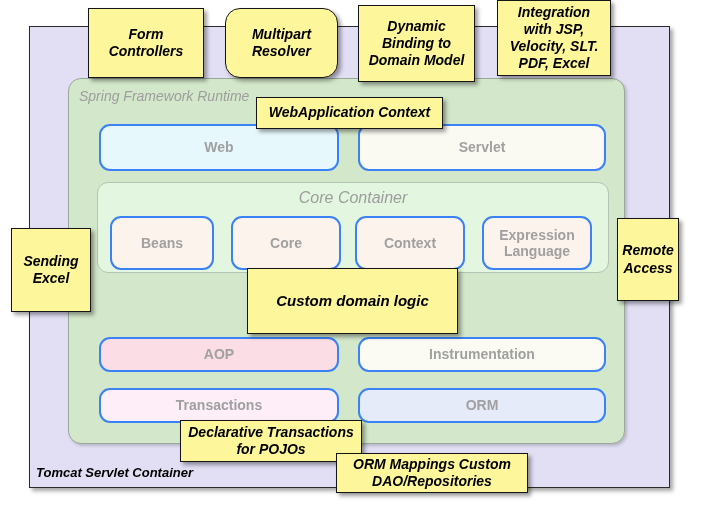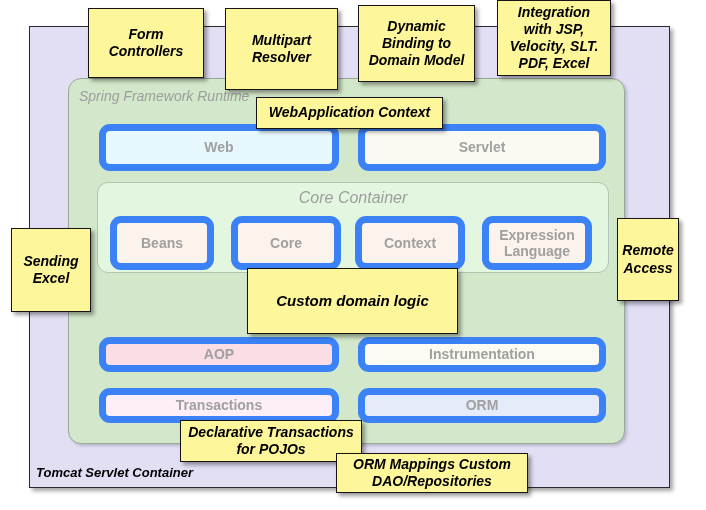--- a/index.html
+++ b/index.html
@@ -60,21 +60,21 @@
     top: 88px;
     font-size: 14px;
     font-style: italic;
     color: #9d9d9d;
     white-space: nowrap;
   }
 
   
   .module {
     position: absolute;
-    border: 7px solid #3b82f6;
+    border: 2px solid #3b82f6;
     border-radius: 11px;
     box-sizing: border-box;
     display: flex;
     align-items: center;
     justify-content: center;
     text-align: center;
     font-size: 14px;
     font-weight: bold;
     color: #a0a0a0;
     line-height: 1.15;
@@ -130,21 +130,21 @@
     text-align: center;
     font-size: 14px;
     font-weight: bold;
     font-style: italic;
     color: #000000;
     line-height: 1.22;
     padding: 2px 5px;
   }
 
   .n-form     { left: 88px;  top: 8px;   width: 116px; height: 70px; }
-  .n-multi    { left: 225px; top: 8px;   width: 113px; height: 82px; }
+  .n-multi    { left: 225px; top: 8px;   width: 113px; height: 70px; border-radius: 15px; }
   .n-dynamic  { left: 358px; top: 5px;   width: 117px; height: 77px; }
   .n-integ    { left: 497px; top: 0px;   width: 114px; height: 76px; }
   .n-webapp   { left: 256px; top: 97px;  width: 187px; height: 32px; }
   .n-sending  { left: 11px;  top: 228px; width: 80px;  height: 84px; }
   .n-remote   { left: 617px; top: 218px; width: 62px;  height: 83px; }
   .n-custom   { left: 247px; top: 268px; width: 211px; height: 66px; font-size: 15px; }
   .n-declar   { left: 180px; top: 420px; width: 182px; height: 42px; }
   .n-ormmap   { left: 336px; top: 453px; width: 192px; height: 40px; }
 </style>
 </head>

